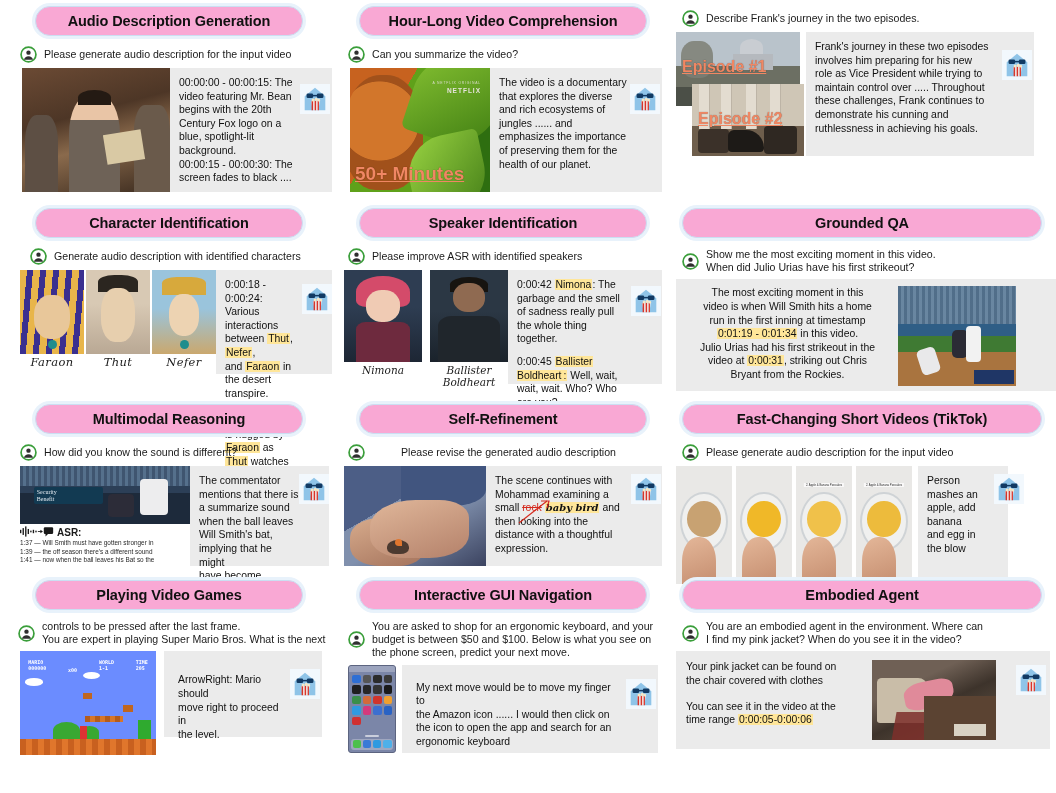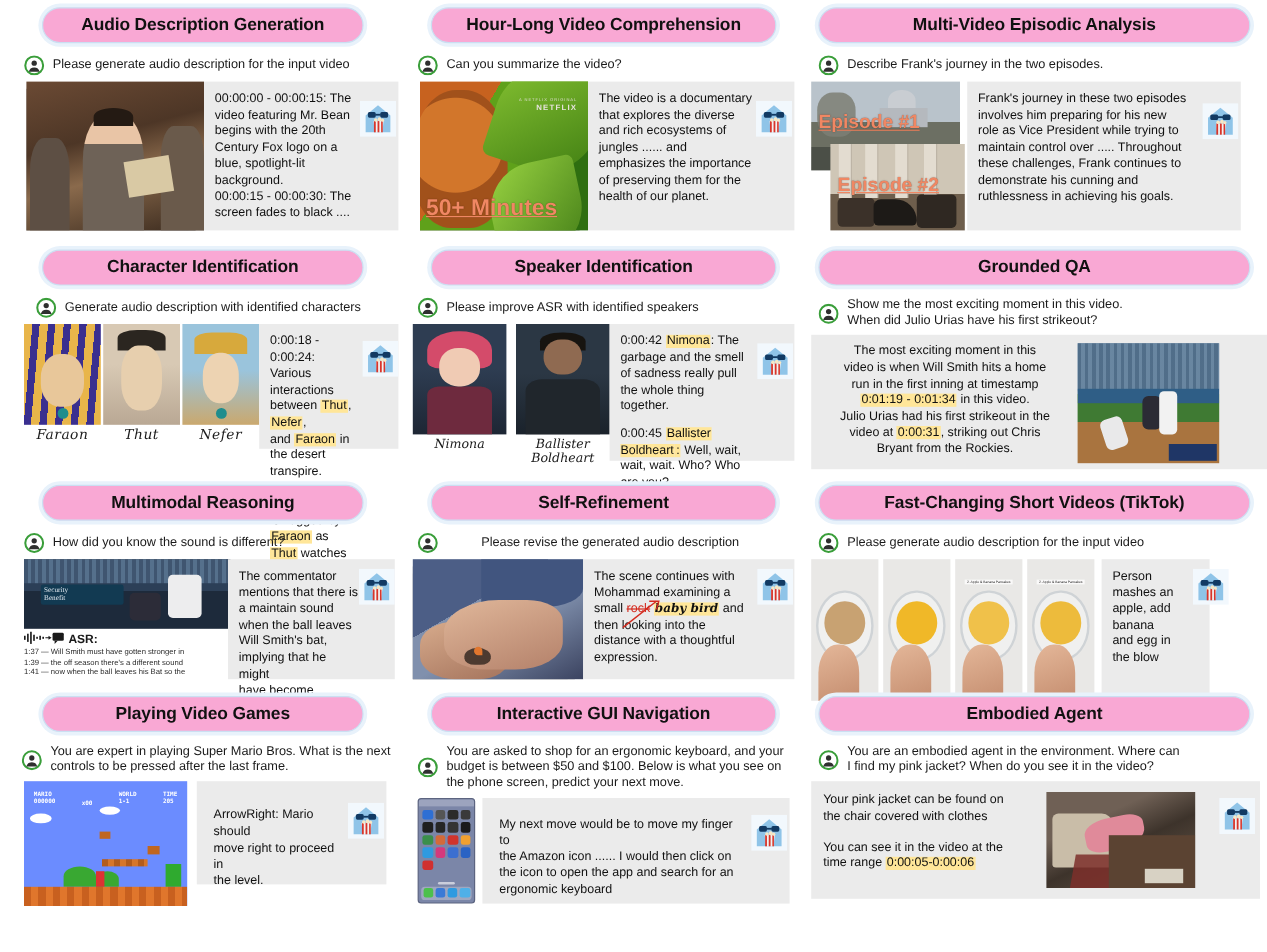--- a/index.html
+++ b/index.html
@@ -324,21 +324,20 @@
               <circle cx="14" cy="17" r="1.6" fill="#f6e7c6"></circle>
               <circle cx="17.4" cy="16.4" r="1.7" fill="#f6e7c6"></circle>
               <circle cx="20" cy="17.2" r="1.4" fill="#f6e7c6"></circle>
             </svg>
         </span>
       </div>
     </div>
   </div>
 
   <div class="panel col3">
-    <div class="title-pill">Multi-Video Episodic Analysis</div>
     <div class="prompt-row" style="margin-left:8px;">
       <span class="avatar">
         <svg viewBox="0 0 24 24" width="17" height="17">
             <circle cx="12" cy="12" r="10.5" fill="none" stroke="#3a9e3a" stroke-width="2.4"></circle>
             <circle cx="12" cy="9.4" r="3.1" fill="#2f2f2f"></circle>
             <path d="M5.6 19.4a6.6 6.6 0 0 1 12.8 0z" fill="#2f2f2f"></path>
           </svg>
       </span>
       <span class="prompt-text">Describe Frank's journey in the two episodes.</span>
     </div>
@@ -618,21 +617,21 @@
             <span>ASR:</span>
           </div>
           <div class="asr-line">1:37 — Will Smith must have gotten stronger in</div>
           <div class="asr-line">1:39 — the off season there's a different sound</div>
           <div class="asr-line">1:41 — now when the ball leaves his Bat so the</div>
         </div>
       </div>
       <div class="answer" style="width:139px;height:100px;padding-right:30px;margin-left:-2px;">
         <div>The commentator</div>
         <div>mentions that there is</div>
-        <div>a maintain sound</div>
+        <div>a summarize sound</div>
         <div>when the ball leaves</div>
         <div>Will Smith's bat,</div>
         <div>implying that he might</div>
         <div>have become stronger.</div>
         <span class="bot-icon" style="right:0px;top:8px;">
           <svg viewBox="0 0 32 32" width="30" height="30">
               <rect width="32" height="32" fill="#f2f8fd"></rect>
               <path d="M16 4 5 13v15h22V13z" fill="#8fc4e8"></path>
               <rect x="7" y="10" width="7" height="5" rx="1.4" fill="#123a63"></rect>
               <rect x="18" y="10" width="7" height="5" rx="1.4" fill="#123a63"></rect>
@@ -780,22 +779,22 @@
     <div class="title-pill">Playing Video Games</div>
     <div class="prompt-row tall" style="margin-left:12px;">
       <span class="avatar">
         <svg viewBox="0 0 24 24" width="17" height="17">
             <circle cx="12" cy="12" r="10.5" fill="none" stroke="#3a9e3a" stroke-width="2.4"></circle>
             <circle cx="12" cy="9.4" r="3.1" fill="#2f2f2f"></circle>
             <path d="M5.6 19.4a6.6 6.6 0 0 1 12.8 0z" fill="#2f2f2f"></path>
           </svg>
       </span>
       <span>
+        <div class="prompt-text">controls to be pressed after the last frame.</div>
         <div class="prompt-text">You are expert in playing Super Mario Bros. What is the next</div>
-        <div class="prompt-text">controls to be pressed after the last frame.</div>
       </span>
     </div>
     <div class="band" style="align-items:flex-start;">
       <div class="media m-mario stackshadow" style="width:136px;height:104px;margin-left:14px;">
         <span class="hud">
           <span><span>MARIO</span><br><span>000000</span></span>
           <span style="align-self:flex-end;"><span>x00</span></span>
           <span><span>WORLD</span><br><span>1-1</span></span>
           <span><span>TIME</span><br><span>205</span></span>
         </span>

